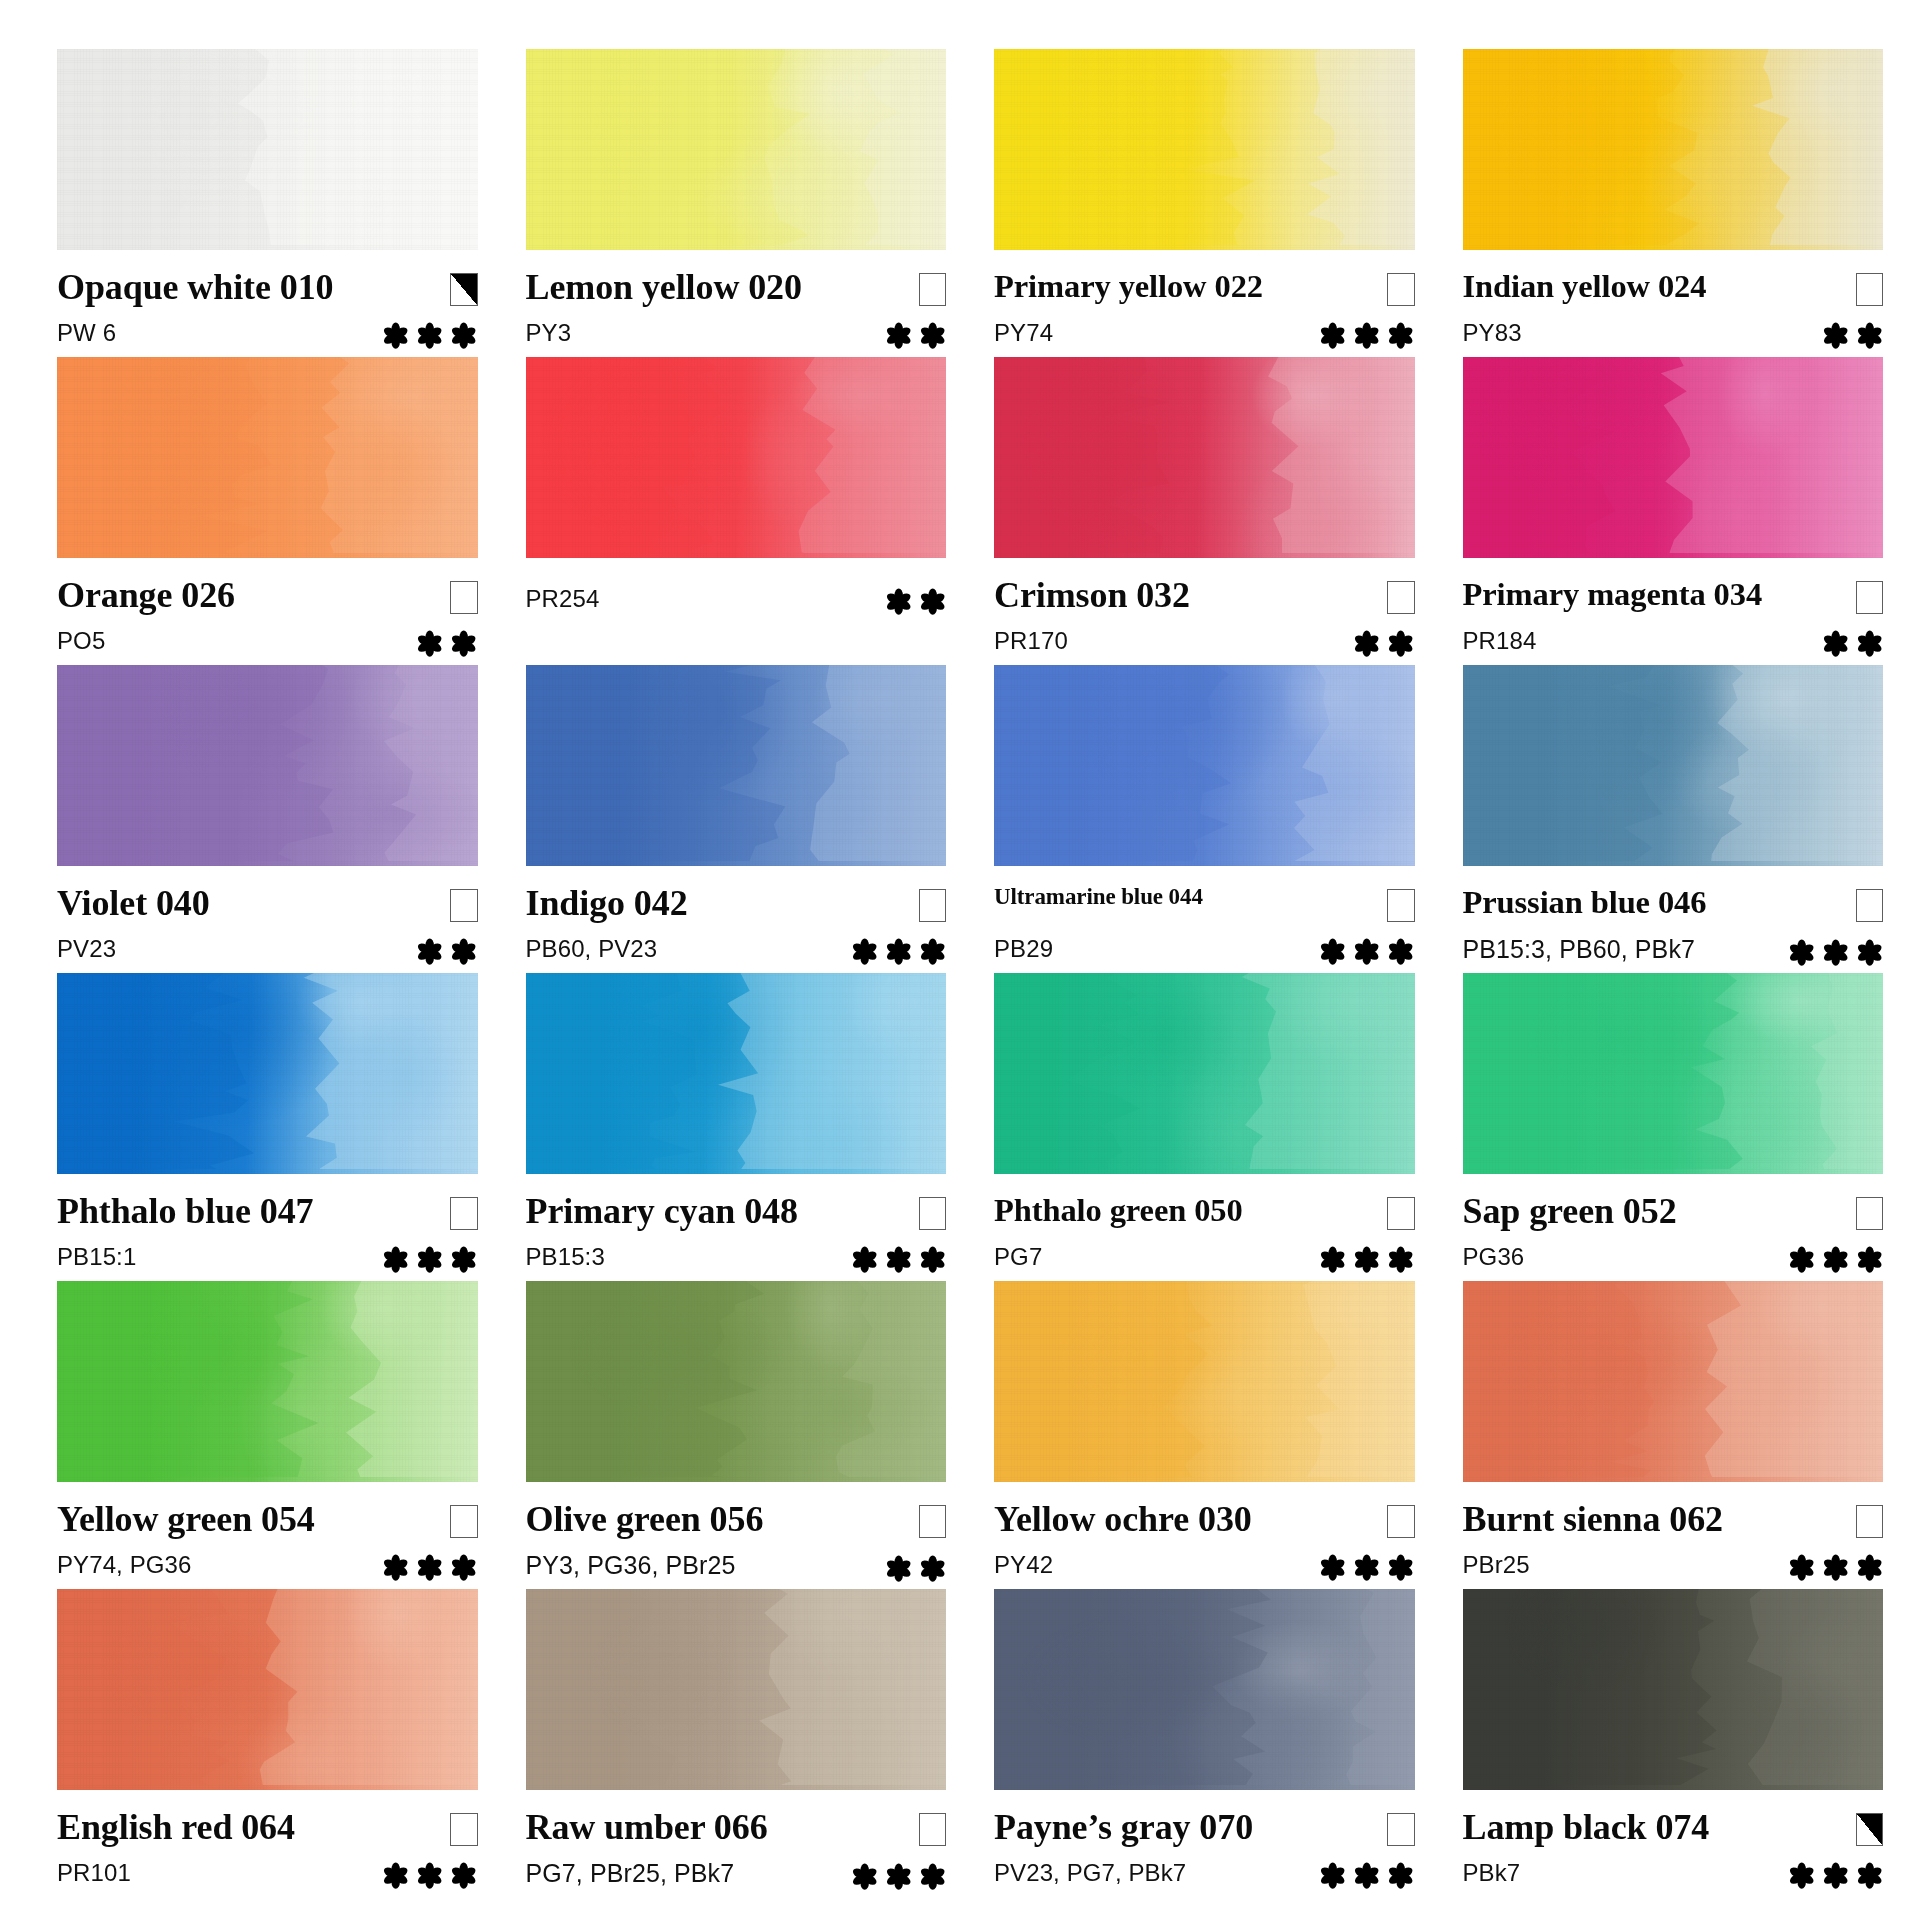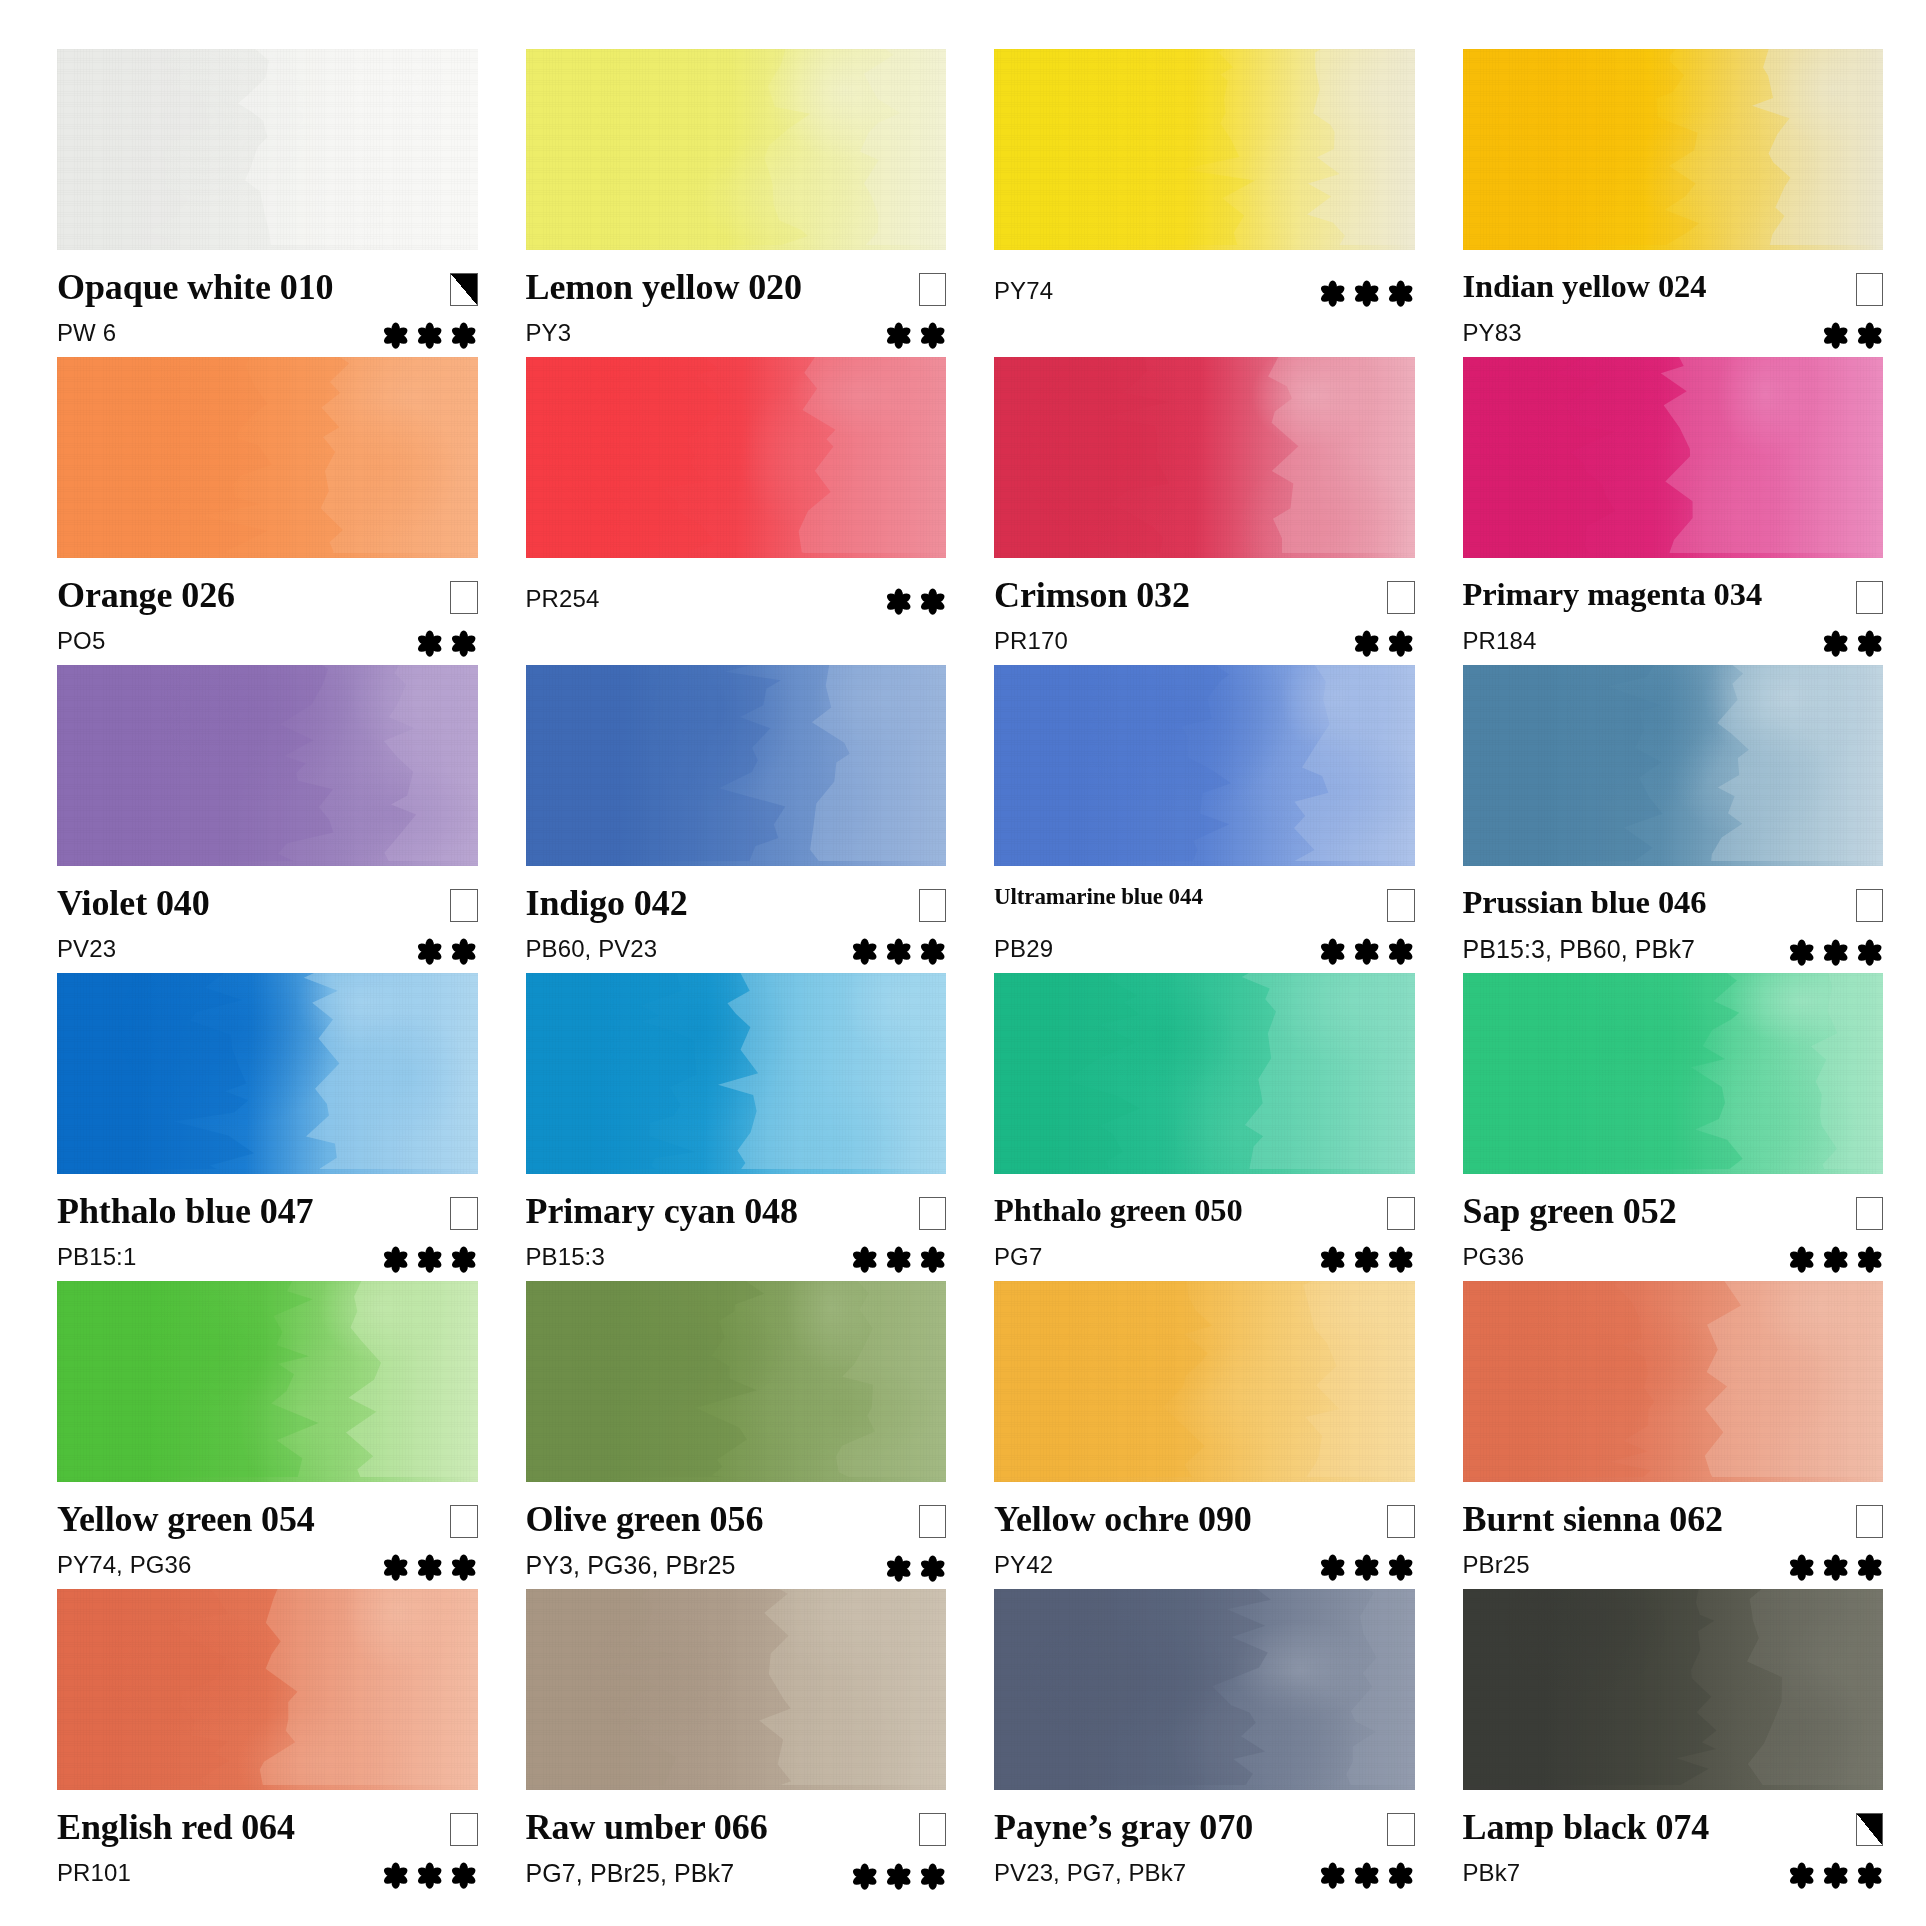--- a/index.html
+++ b/index.html
@@ -243,20 +243,24 @@
       <div class="patch">
         <div class="patch-base" style="background: linear-gradient(92deg, rgb(246, 222, 24) 0%, rgb(246, 222, 24) 14.7%, rgb(248, 221, 34) 46%, rgb(243, 232, 143) 72.9%, rgb(238, 234, 210) 100%);"></div>
         <div class="patch-bloom" style="background: radial-gradient(23% 65% at 32% 37%, rgb(246, 222, 24) 0%, rgba(255, 255, 255, 0) 72%), radial-gradient(24% 45% at 75% 67%, rgb(243, 232, 143) 0%, rgba(255, 255, 255, 0) 70%), radial-gradient(24% 34% at 92% 21%, rgb(238, 234, 210) 0%, rgba(255, 255, 255, 0) 68%); opacity: 0.45;"></div>
         <svg class="patch-edge" viewBox="0 0 600 280" preserveAspectRatio="none">
           <path d="M 340.0 -5 L 320.1 4.8 L 341.1 26.0 L 322.8 36.4 L 333.5 45.2 L 328.1 71.9 L 330.5 91.2 L 322.8 106.0 L 338.0 128.9 L 350.1 154.2 L 266.8 171.5 L 372.4 187.7 L 325.7 212.8 L 356.9 237.7 L 342.0 262.2 L 346.9 278.9 L 345.4 297.5 L 465.4 290 L -5 290 L -5 -5 Z" fill="#f6de18" opacity="0.28"></path>
           <path d="M 475.1 -5 L 458.2 5.0 L 458.6 28.6 L 464.8 57.1 L 455.4 91.7 L 480.0 108.0 L 486.0 118.5 L 485.3 142.7 L 460.8 154.3 L 493.3 178.4 L 448.0 192.0 L 481.1 210.4 L 446.7 236.2 L 483.5 247.7 L 500.8 266.6 L 486.3 291.1 L 610 290 L 610 -5 Z" fill="#eeead2" opacity="0.44"></path>
         </svg>
         <div class="patch-grain"></div>
       </div>
       <div class="caption">
+        <div class="cap-row-1">
+          <div class="cap-name sz-s">Primary yellow 022</div>
+          <div class="opacity-box"></div>
+        </div>
         <div class="cap-row-2">
           <div class="cap-pigments">PY74</div>
           <div class="lightfast">
             <svg width="27.4" height="27.4" viewBox="0 0 100 100" class="lf-star">
               <g fill="#000000">
                 <ellipse cx="50" cy="27" rx="15.5" ry="25" transform="rotate(0 50 50)"></ellipse>
                 <ellipse cx="50" cy="27" rx="15.5" ry="25" transform="rotate(60 50 50)"></ellipse>
                 <ellipse cx="50" cy="27" rx="15.5" ry="25" transform="rotate(120 50 50)"></ellipse>
                 <ellipse cx="50" cy="27" rx="15.5" ry="25" transform="rotate(180 50 50)"></ellipse>
                 <ellipse cx="50" cy="27" rx="15.5" ry="25" transform="rotate(240 50 50)"></ellipse>
@@ -998,21 +1002,21 @@
         <div class="patch-base" style="background: linear-gradient(92deg, rgb(242, 179, 60) 0%, rgb(242, 179, 60) 18.4%, rgb(243, 184, 70) 42.8%, rgb(246, 204, 114) 67.3%, rgb(247, 220, 158) 100%);"></div>
         <div class="patch-bloom" style="background: radial-gradient(29% 42% at 35% 38%, rgb(242, 179, 60) 0%, rgba(255, 255, 255, 0) 72%), radial-gradient(27% 39% at 61% 58%, rgb(246, 204, 114) 0%, rgba(255, 255, 255, 0) 70%), radial-gradient(27% 31% at 89% 12%, rgb(247, 220, 158) 0%, rgba(255, 255, 255, 0) 68%); opacity: 0.48;"></div>
         <svg class="patch-edge" viewBox="0 0 600 280" preserveAspectRatio="none">
           <path d="M 274.9 -5 L 277.2 22.1 L 287.5 41.6 L 311.2 63.9 L 271.2 75.7 L 305.0 103.0 L 295.5 115.2 L 273.5 135.1 L 269.8 150.1 L 241.3 179.3 L 270.1 206.8 L 300.6 235.4 L 271.8 262.3 L 285.7 284.6 L 238.0 307.1 L 358.0 290 L -5 290 L -5 -5 Z" fill="#f2b33c" opacity="0.32"></path>
           <path d="M 469.5 -5 L 441.1 5.2 L 450.0 38.1 L 453.0 51.9 L 457.3 68.0 L 474.9 88.3 L 488.8 121.4 L 459.6 148.8 L 492.6 182.5 L 444.1 194.0 L 468.1 221.0 L 463.1 250.3 L 458.8 260.4 L 442.6 283.9 L 466.4 299.9 L 610 290 L 610 -5 Z" fill="#f7dc9e" opacity="0.31"></path>
         </svg>
         <div class="patch-grain"></div>
       </div>
       <div class="caption">
         <div class="cap-row-1">
-          <div class="cap-name">Yellow ochre 090</div>
+          <div class="cap-name">Yellow ochre 030</div>
           <div class="opacity-box"></div>
         </div>
         <div class="cap-row-2">
           <div class="cap-pigments">PY42</div>
           <div class="lightfast">
             <svg width="27.4" height="27.4" viewBox="0 0 100 100" class="lf-star">
               <g fill="#000000">
                 <ellipse cx="50" cy="27" rx="15.5" ry="25" transform="rotate(0 50 50)"></ellipse>
                 <ellipse cx="50" cy="27" rx="15.5" ry="25" transform="rotate(60 50 50)"></ellipse>
                 <ellipse cx="50" cy="27" rx="15.5" ry="25" transform="rotate(120 50 50)"></ellipse>

